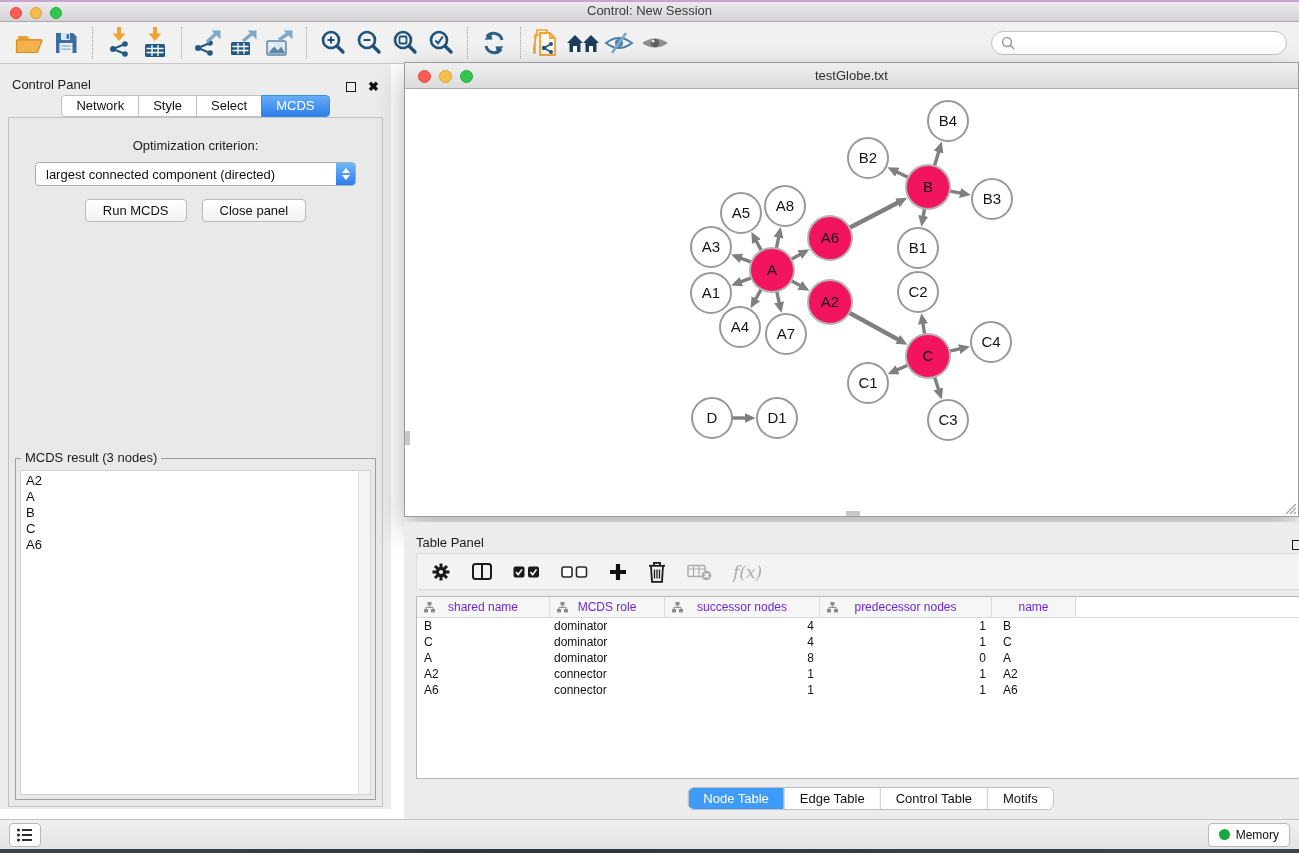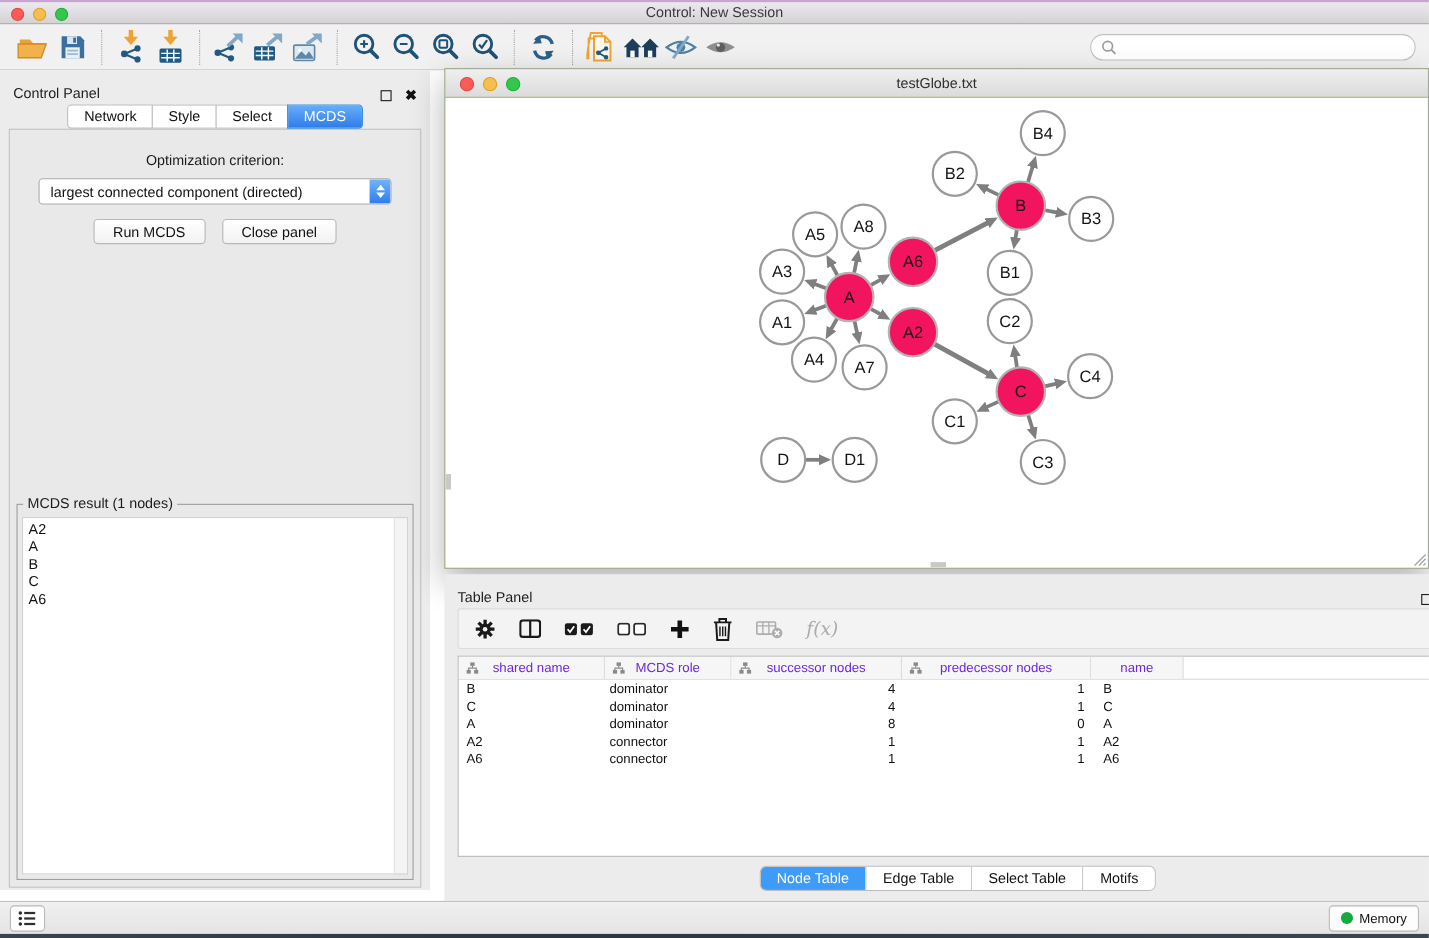--- a/index.html
+++ b/index.html
@@ -285,21 +285,21 @@
           <span class="opt-stepper">
             <span class="chev-up"></span>
               <span class="chev-dn"></span>
           </span>
         </div>
         <div class="opt-buttons">
           <button class="btn">Run MCDS</button>
           <button class="btn">Close panel</button>
         </div>
         <div class="result-group">
-          <span class="result-legend">MCDS result (1 nodes)</span>
+          <span class="result-legend">MCDS result (3 nodes)</span>
           <div class="result-list" id="result-list">
               <div class="result-item">A2</div>
               <div class="result-item">A</div>
               <div class="result-item">B</div>
               <div class="result-item">C</div>
               <div class="result-item">A6</div>
             </div>
           <div class="result-scroll"></div>
         </div>
       </div>
@@ -582,21 +582,21 @@
               <div class="tcell c2">1</div>
               <div class="tcell c3">1</div>
               <div class="tcell c4">A6</div>
             </div>
           </div>
         <div class="tbl-scroll"></div>
       </div>
       <div class="tp-tabs" id="tp-tabs">
           <div class="tp-tab active">Node Table</div>
           <div class="tp-tab">Edge Table</div>
-          <div class="tp-tab">Select Table</div>
+          <div class="tp-tab">Control Table</div>
           <div class="tp-tab">Motifs</div>
         </div>
     </div>
   </div>
 
   <div class="status-bar">
     <div class="sb-btn">
       <svg width="18" height="16" viewBox="0 0 18 16">
         <g fill="#2E2E2E">
           <circle cx="2.5" cy="3" r="1.6"></circle>

